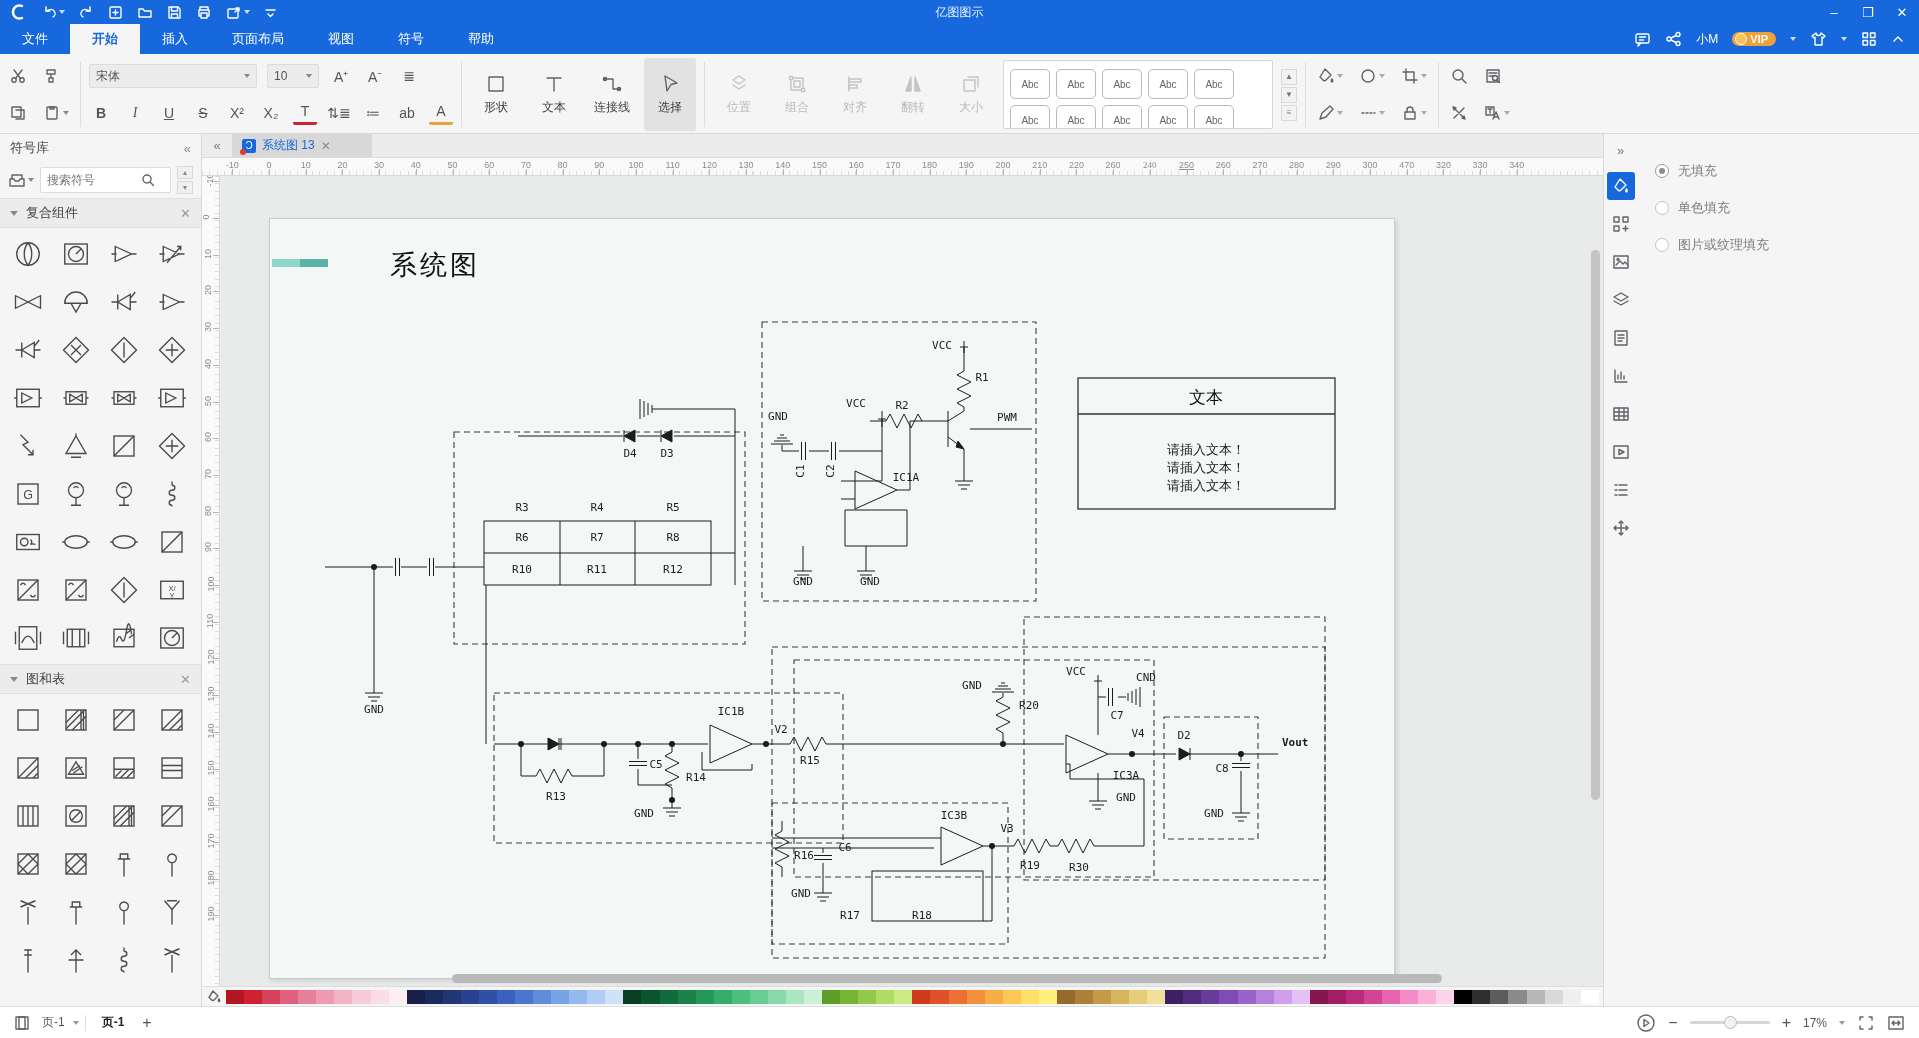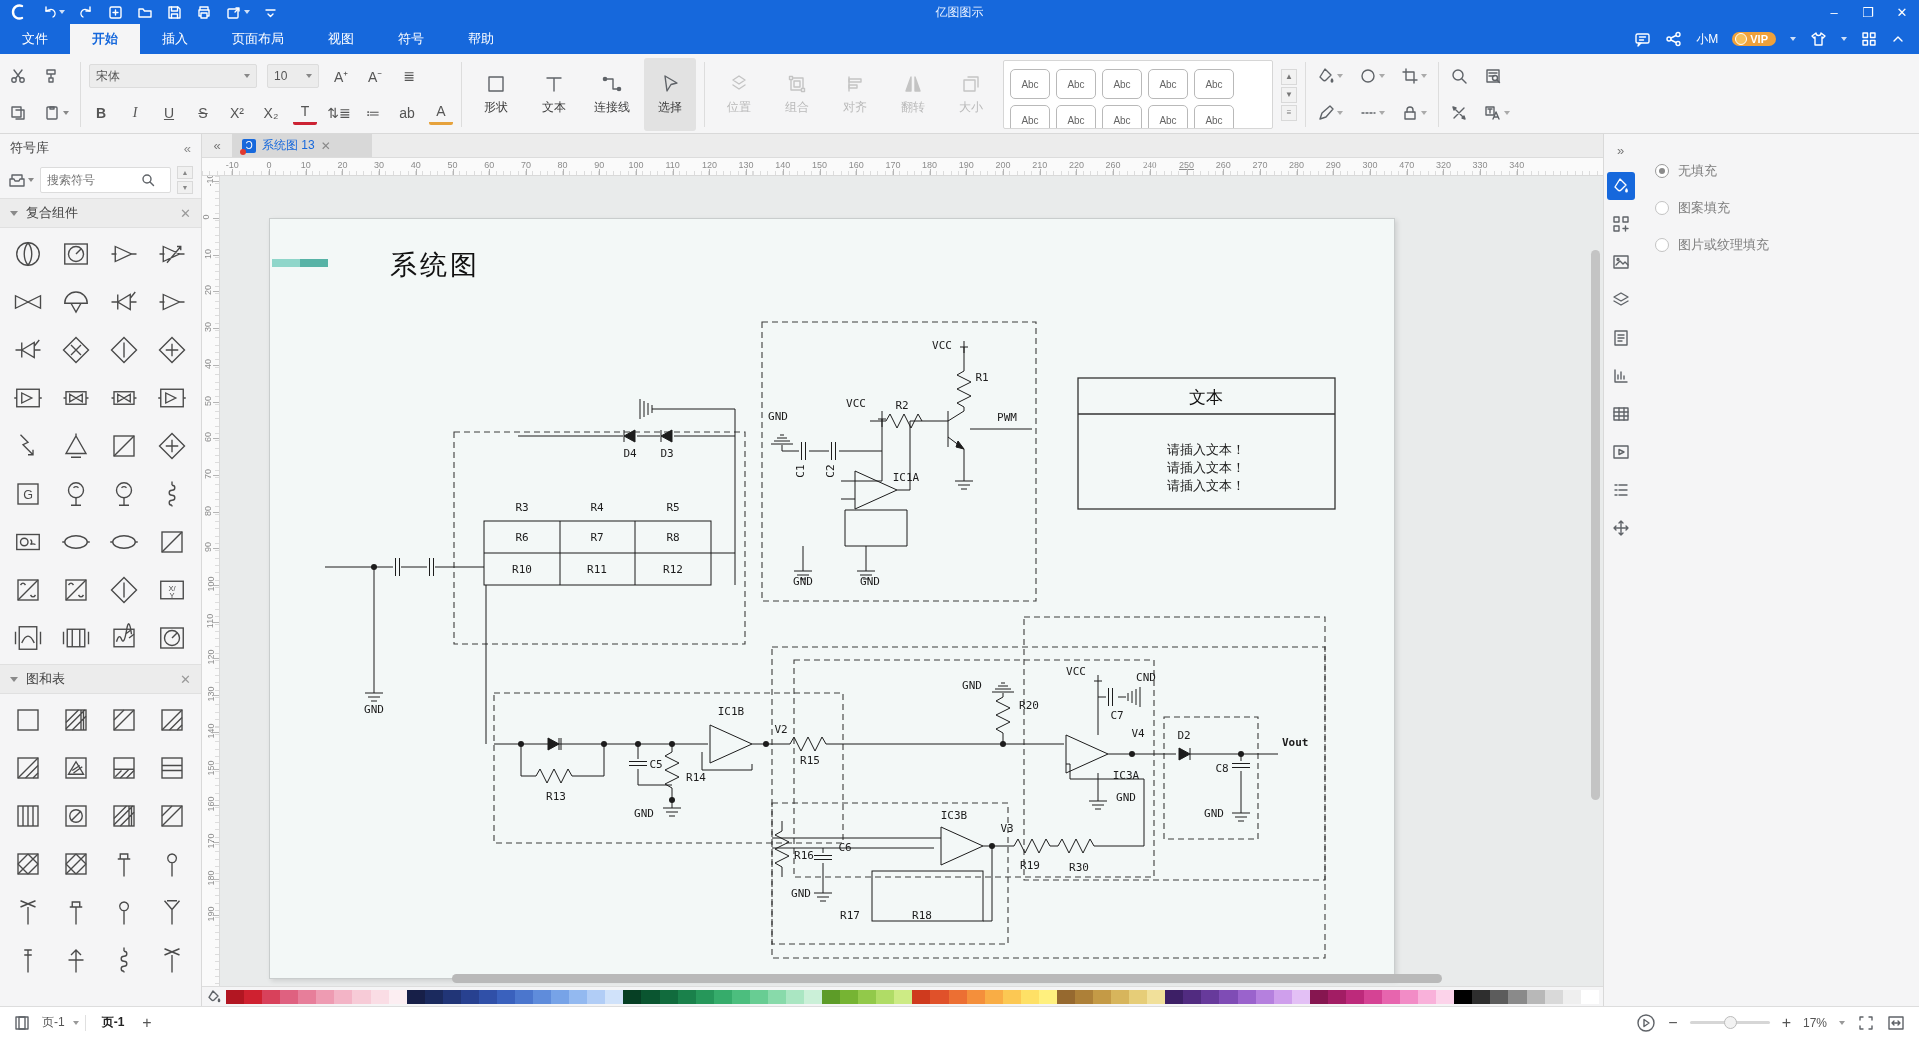--- a/index.html
+++ b/index.html
@@ -1310,21 +1310,21 @@
   </div>
 
   <div class="rpanel">
     <div class="rbody" id="fill-options">
         <div class="radio-row">
           <span class="radio sel"></span>
           <span>无填充</span>
         </div>
         <div class="radio-row">
           <span class="radio"></span>
-          <span>图案填充</span>
+          <span>单色填充</span>
         </div>
         <div class="radio-row">
           <span class="radio"></span>
           <span>图片或纹理填充</span>
         </div>
       </div>
   </div>
 </div>
 
 <div class="statusbar">

